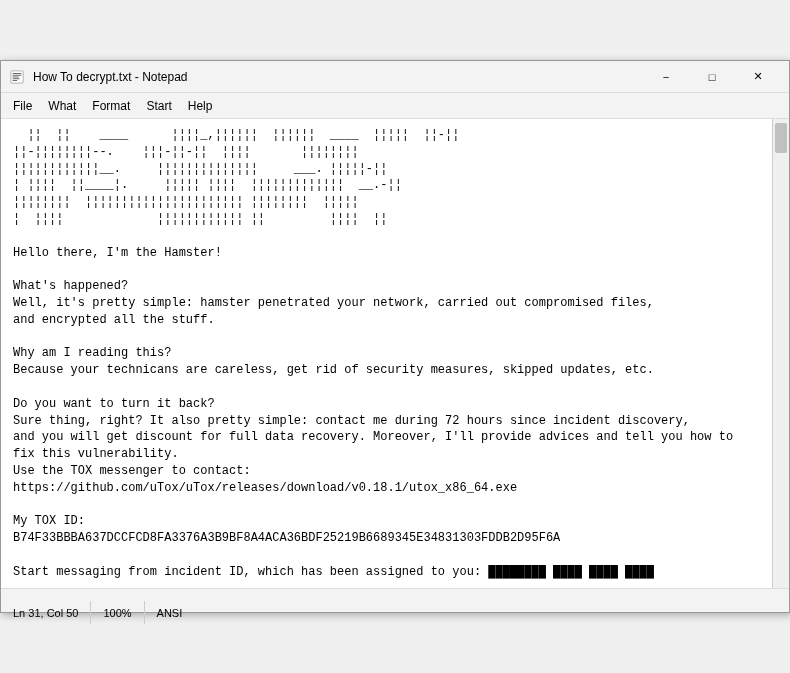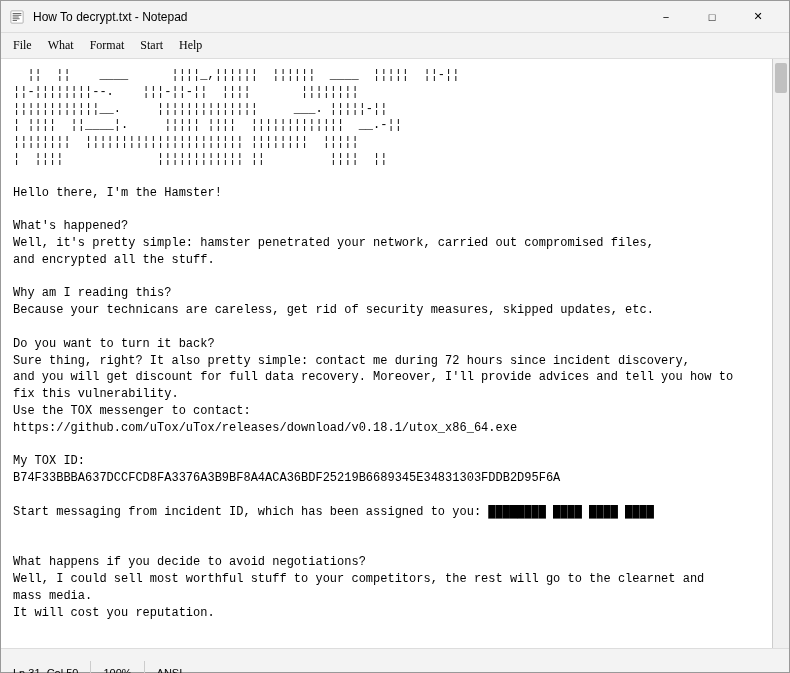--- a/index.html
+++ b/index.html
@@ -8,21 +8,21 @@
       background: #f0f0f0;
       display: flex;
       justify-content: center;
       align-items: center;
       width: 790px;
       height: 673px;
       overflow: hidden;
     }
     .window {
       width: 790px;
-      height: 673px;
+      height: 553px;
       background: #ffffff;
       border: 1px solid #999;
       display: flex;
       flex-direction: column;
       box-shadow: 2px 2px 8px rgba(0,0,0,0.3);
       position: relative;
     }
     .title-bar {
       background: #f3f3f3;
       height: 32px;
@@ -74,21 +74,20 @@
       padding: 0 4px;
       flex-shrink: 0;
       height: 26px;
       align-items: center;
     }
     .menu-item {
       padding: 3px 8px;
       font-size: 12px;
       color: #000;
       cursor: pointer;
-      font-family: Liberation Serif, serif;
     }
     .content-area {
       flex: 1;
       display: flex;
       overflow: hidden;
       position: relative;
     }
     .text-area {
       flex: 1;
       padding: 8px 12px;

